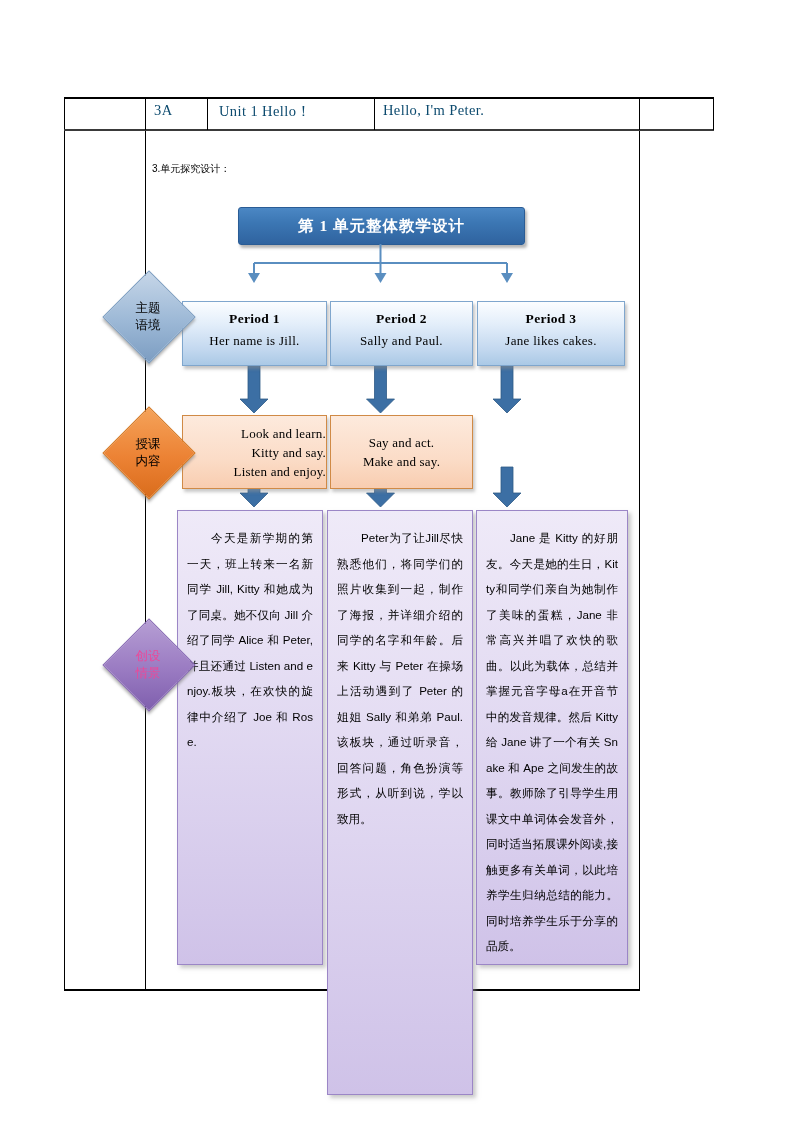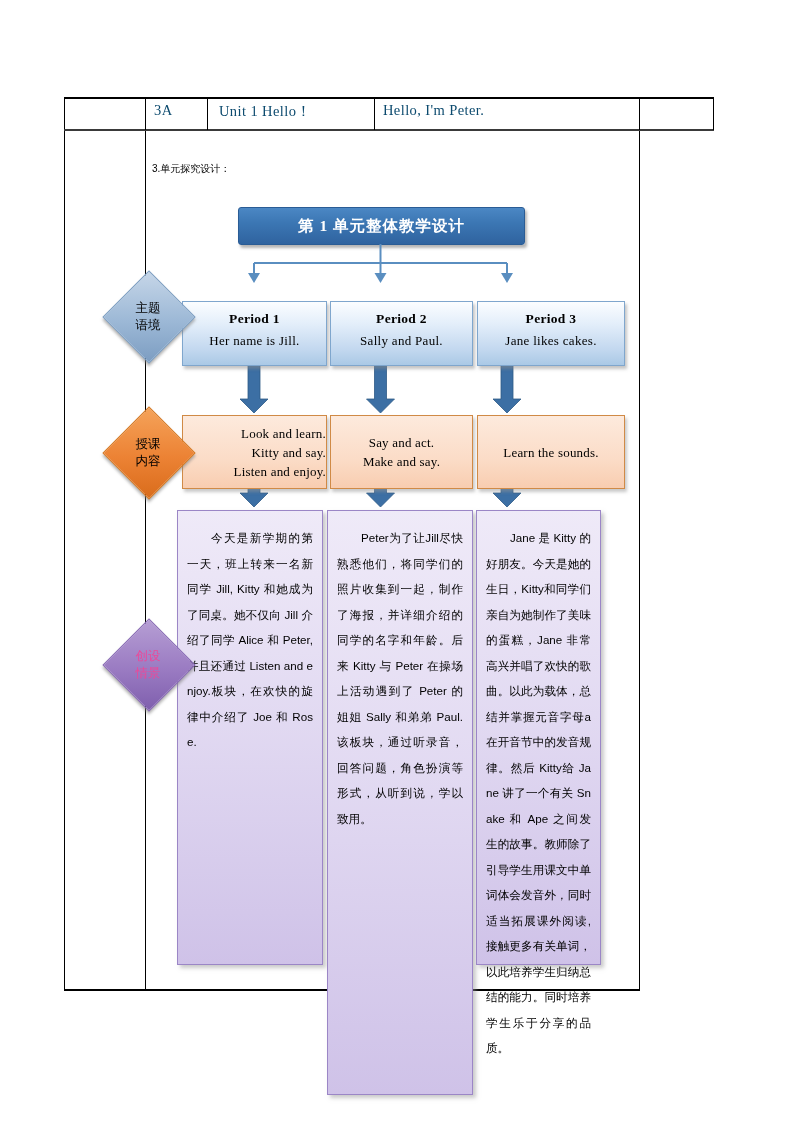--- a/index.html
+++ b/index.html
@@ -160,21 +160,21 @@
     position: absolute;
     top: 413px;
     background: linear-gradient(to bottom, #efeaf8 0%, #e2daf2 45%, #cfc2e8 100%);
     border: 1px solid #9b86c6;
     box-shadow: 3px 3px 4px rgba(150,150,150,0.5);
     box-sizing: border-box;
     padding: 14px 9px 8px 9px;
   }
   .story-box.s1 { left: 113px; width: 146px; height: 455px; }
   .story-box.s2 { left: 263px; width: 146px; height: 585px; }
-  .story-box.s3 { left: 412px; width: 125px; height: 455px; }
+  .story-box.s3 { left: 412px; width: 152px; height: 455px; }
   .story-text {
     font-family: "Liberation Sans", sans-serif;
     font-size: 11.6px;
     line-height: 25.5px;
     text-align: justify;
     text-indent: 24px;
     color: #000;
     word-break: break-all;
   }
 
@@ -278,23 +278,20 @@
 
     <div class="content-box c1">
       <span class="content-line">Look and learn.</span>
       <span class="content-line">Kitty and say.</span>
       <span class="content-line">Listen and enjoy.</span>
     </div>
     <div class="content-box c2">
       <span class="content-line">Say and act.</span>
       <span class="content-line">Make and say.</span>
     </div>
-    <div class="content-box c3">
-      <span class="content-line">Learn the sounds.</span>
-    </div>
 
     <div class="story-box s1">
       <div class="story-text">今天是新学期的第一天，班上转来一名新同学 Jill, Kitty 和她成为了同桌。她不仅向 Jill 介绍了同学 Alice 和 Peter,并且还通过 Listen and enjoy.板块，在欢快的旋律中介绍了 Joe 和 Rose.</div>
     </div>
     <div class="story-box s2">
       <div class="story-text">Peter为了让Jill尽快熟悉他们，将同学们的照片收集到一起，制作了海报，并详细介绍的同学的名字和年龄。后来 Kitty 与 Peter 在操场上活动遇到了 Peter 的姐姐 Sally 和弟弟 Paul. 该板块，通过听录音，回答问题，角色扮演等形式，从听到说，学以致用。</div>
     </div>
     <div class="story-box s3">
       <div class="story-text">Jane 是 Kitty 的好朋友。今天是她的生日，Kitty和同学们亲自为她制作了美味的蛋糕，Jane 非常高兴并唱了欢快的歌曲。以此为载体，总结并掌握元音字母a在开音节中的发音规律。然后 Kitty给 Jane 讲了一个有关 Snake 和 Ape 之间发生的故事。教师除了引导学生用课文中单词体会发音外，同时适当拓展课外阅读,接触更多有关单词，以此培养学生归纳总结的能力。同时培养学生乐于分享的品质。</div>
     </div>

